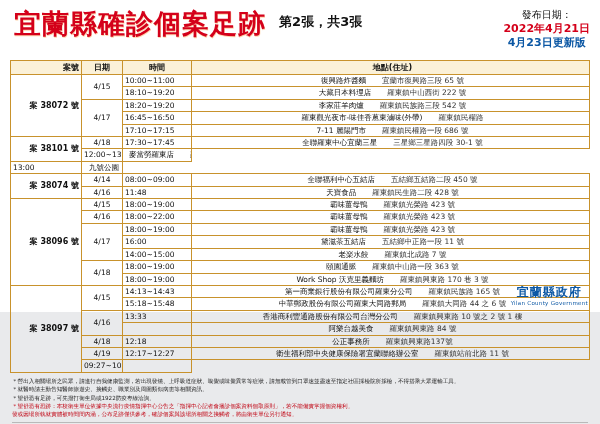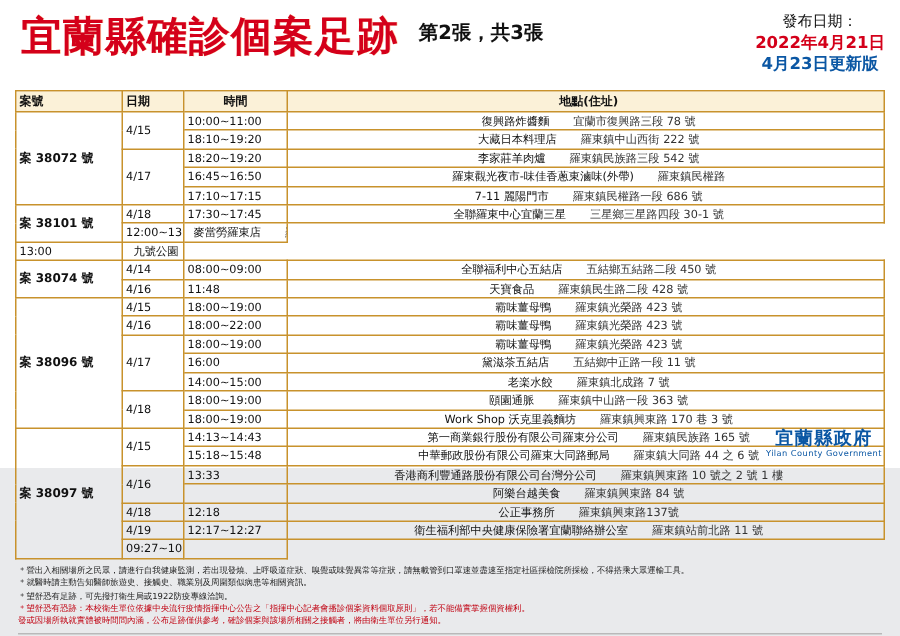--- a/index.html
+++ b/index.html
@@ -71,22 +71,22 @@
     overflow:hidden;
   }
   thead th{
     background:#fbf1d8;
     font-size:8px;
     font-weight:bold;
     text-align:center;
     height:13px;
     line-height:13px;
   }
-  .c-case{width:66px;text-align:left;font-weight:bold;font-size:8px;}
-  .c-date{width:36px;text-align:left;}
+  .c-case{width:66px;text-align:right;font-weight:bold;font-size:8px;}
+  .c-date{width:36px;text-align:center;}
   .c-time{width:64px;}
   .c-place{width:auto;text-align:center;padding-left:6px;}
   .place-name{display:inline-block;}
   .place-addr{display:inline-block;margin-left:16px;color:#333;}
 
   
   .notes{
     padding:4px 12px 0 12px;
     font-size:5.6px;
     line-height:1.5;
@@ -138,21 +138,21 @@
           <th class="c-date">日期</th>
           <th class="c-time">時間</th>
           <th class="c-place">地點(住址)</th>
         </tr>
       </thead>
       <tbody id="tbody">
           <tr>
             <td class="c-case" rowspan="5">案 38072 號</td>
             <td class="c-date" rowspan="2">4/15</td>
             <td class="c-time">10:00~11:00</td>
-            <td class="c-place"><span class="place-name">復興路炸醬麵</span><span class="place-addr">宜蘭市復興路三段 78 號</span></td>
+            <td class="c-place"><span class="place-name">復興路炸醬麵</span><span class="place-addr">宜蘭市復興路三段 65 號</span></td>
           </tr>
           <tr>
             <td class="c-time">18:10~19:20</td>
             <td class="c-place"><span class="place-name">大藏日本料理店</span><span class="place-addr">羅東鎮中山西街 222 號</span></td>
           </tr>
           <tr>
             <td class="c-date" rowspan="3">4/17</td>
             <td class="c-time">18:20~19:20</td>
             <td class="c-place"><span class="place-name">李家莊羊肉爐</span><span class="place-addr">羅東鎮民族路三段 542 號</span></td>
           </tr>

